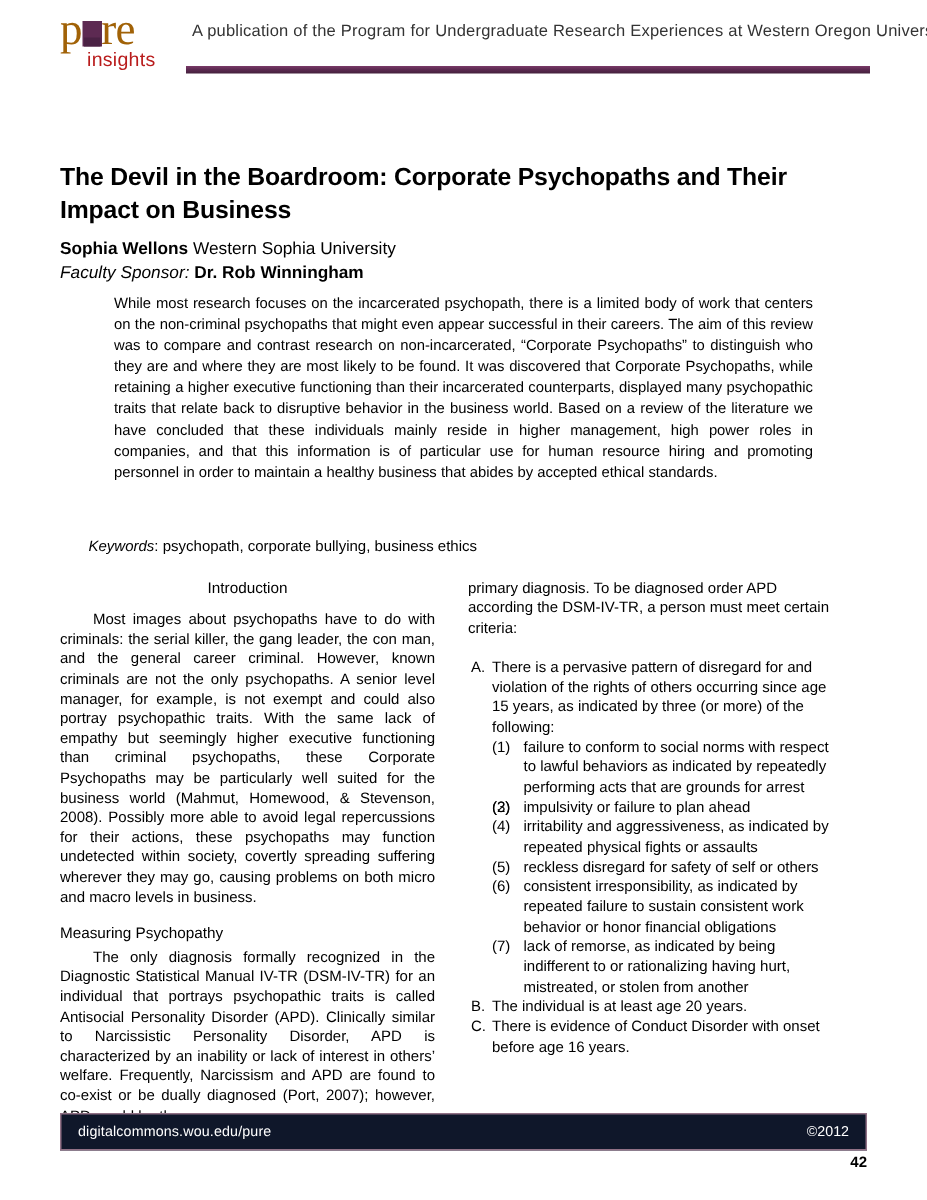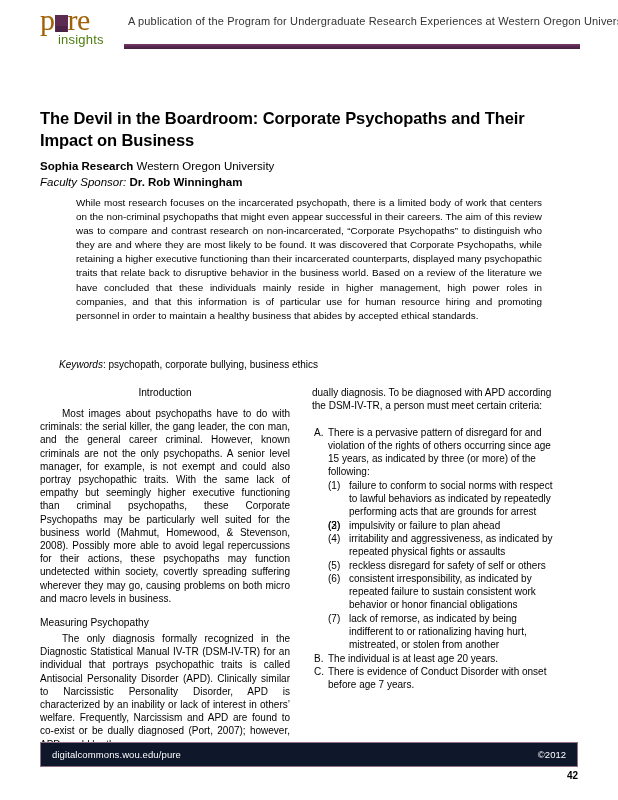--- a/index.html
+++ b/index.html
@@ -66,21 +66,21 @@
     width: 11px;
     height: 6px;
     background: #4a2244;
   }
   .logo-sub {
     position: absolute;
     left: 18px;
     top: 26px;
     font-family: "Liberation Sans", sans-serif;
     font-size: 13px;
-    color: #4d7c0f;
+    color: #b91c1c;
     letter-spacing: 0.2px;
   }
   .tagline {
     position: absolute;
     left: 88px;
     top: 10px;
     width: 458px;
     font-size: 11px;
     line-height: 11px;
     color: #333;
@@ -264,39 +264,39 @@
     <div class="logo">
       <div class="logo-word"><span>p</span><span class="logo-u"></span><span>re</span></div>
       <div class="logo-sub">insights</div>
     </div>
     <div class="tagline">A publication of the Program for Undergraduate Research Experiences at Western Oregon University</div>
     <div class="rule"></div>
   </div>
 
   <h1 class="title">The Devil in the Boardroom: Corporate Psychopaths and Their Impact on Business</h1>
   <div class="byline">
-    <span class="author">Sophia Research</span><span class="affil"> </span><span class="affil">Western Oregon University</span>
+    <span class="author">Sophia Wellons</span><span class="affil"> </span><span class="affil">Western Sophia University</span>
   </div>
   <div class="sponsor">
     <span class="lbl">Faculty Sponsor:</span>
     <span class="val">Dr. Rob Winningham</span>
   </div>
 
   <div class="abstract">While most research focuses on the incarcerated psychopath, there is a limited body of work that centers on the non-criminal psychopaths that might even appear successful in their careers. The aim of this review was to compare and contrast research on non-incarcerated, “Corporate Psychopaths” to distinguish who they are and where they are most likely to be found. It was discovered that Corporate Psychopaths, while retaining a higher executive functioning than their incarcerated counterparts, displayed many psychopathic traits that relate back to disruptive behavior in the business world. Based on a review of the literature we have concluded that these individuals mainly reside in higher management, high power roles in companies, and that this information is of particular use for human resource hiring and promoting personnel in order to maintain a healthy business that abides by accepted ethical standards.</div>
   <div class="keywords"><i>Keywords</i><span>: psychopath, corporate bullying, business ethics</span></div>
 
   <div class="col-left">
     <div class="sec-head centered">Introduction</div>
     <p class="para">Most images about psychopaths have to do with criminals: the serial killer, the gang leader, the con man, and the general career criminal. However, known criminals are not the only psychopaths.  A senior level manager, for example, is not exempt and could also portray psychopathic traits. With the same lack of empathy but seemingly higher executive functioning than criminal psychopaths, these Corporate Psychopaths may be particularly well suited for the business world (Mahmut, Homewood, &amp; Stevenson, 2008). Possibly more able to avoid legal repercussions for their actions, these psychopaths may function undetected within society, covertly spreading suffering wherever they may go, causing problems on both micro and macro levels in business.</p>
     <div class="sec-head left" style="margin-top:11px;">Measuring Psychopathy</div>
     <p class="para" style="margin-top:-5px;">The only diagnosis formally recognized in the Diagnostic Statistical Manual IV-TR (DSM-IV-TR) for an individual that portrays psychopathic traits is called Antisocial Personality Disorder (APD). Clinically similar to Narcissistic Personality Disorder, APD is characterized by an inability or lack of interest in others’ welfare. Frequently, Narcissism and APD are found to co-exist or be dually diagnosed (Port, 2007); however, APD would be the</p>
   </div>
 
   <div class="col-right">
-    <p class="rpara">dually diagnosis. To be diagnosed with APD according the DSM-IV-TR, a person must meet certain criteria:</p>
+    <p class="rpara">primary diagnosis. To be diagnosed order APD according the DSM-IV-TR, a person must meet certain criteria:</p>
     <ul class="crit-list">
       <li class="crit-item">
         <span class="mk">A.</span>
         <span>There is a pervasive pattern of disregard for and violation of the rights of others occurring since age 15 years, as indicated by three (or more) of the following:</span>
         <ul class="sub-list">
           <li class="sub-item">
             <span class="mk">(1)</span>
             <span>failure to conform to social norms with respect to lawful behaviors as indicated by repeatedly performing acts that are grounds for arrest</span>
           </li>
           <li class="sub-item">
@@ -323,21 +323,21 @@
             <span>lack of remorse, as indicated by being indifferent to or rationalizing having hurt, mistreated, or stolen from another</span>
           </li>
         </ul>
       </li>
       <li class="crit-item">
         <span class="mk">B.</span>
         <span>The individual is at least age 20 years.</span>
       </li>
       <li class="crit-item">
         <span class="mk">C.</span>
-        <span>There is evidence of Conduct Disorder with onset before age 7 years.</span>
+        <span>There is evidence of Conduct Disorder with onset before age 16 years.</span>
       </li>
     </ul>
   </div>
 
   <div class="footer-bar">
     <span class="footer-url">digitalcommons.wou.edu/pure</span>
     <span class="footer-copy">©2012</span>
   </div>
   <div class="page-num">42</div>
 

